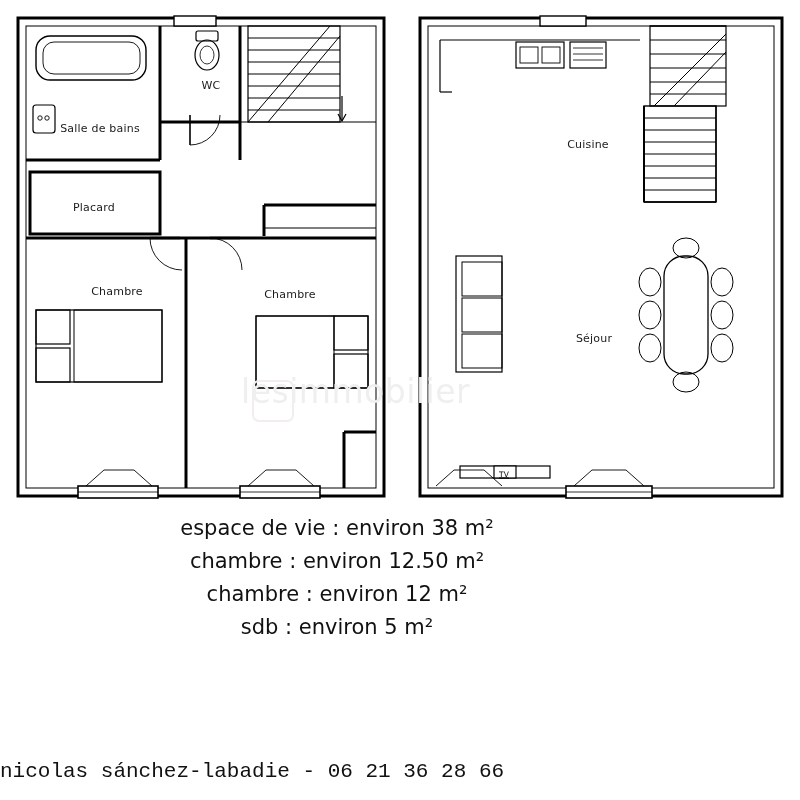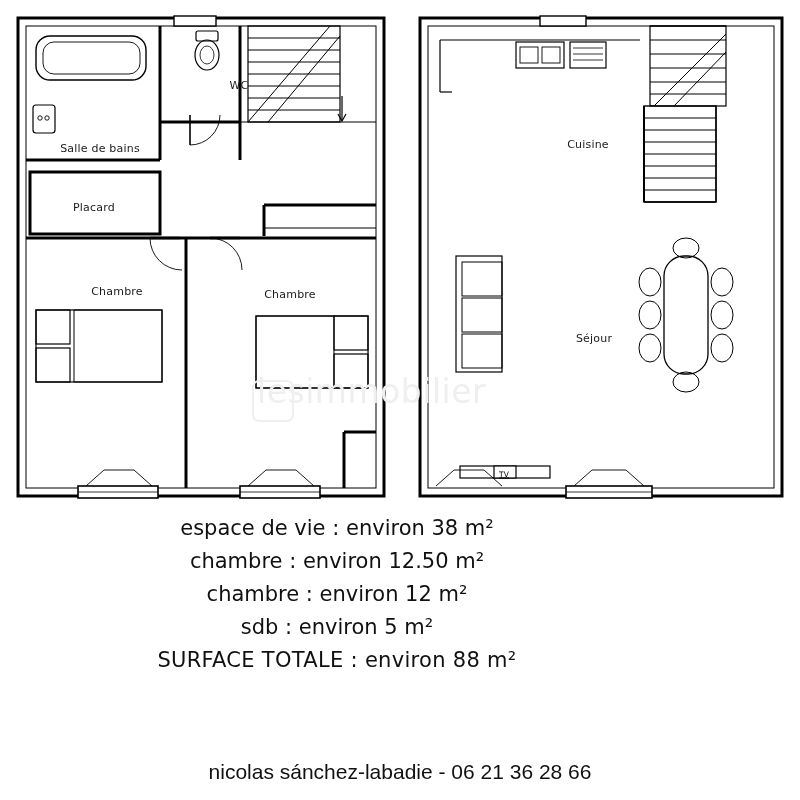--- a/index.html
+++ b/index.html
@@ -52,28 +52,28 @@
     white-space: nowrap;
   }
   .legend-line.caps {
     letter-spacing: 0.3px;
   }
   #contact {
     position: absolute;
     left: 0;
     top: 760px;
     width: 800px;
-    text-align: center;
-    font-family: Liberation Sans, sans-serif;
+    text-align: left;
+    font-family: Liberation Mono, monospace;
     font-size: 21px;
     color: #111111;
   }
   .watermark {
     position: absolute;
-    left: 257px;
+    left: 241px;
     top: 372px;
     font-family: "DejaVu Sans", sans-serif;
     font-size: 33px;
     color: #efefef;
     letter-spacing: 0.5px;
     pointer-events: none;
   }
   .wm-badge {
     position: absolute;
     left: 252px;
@@ -235,31 +235,30 @@
       <path d="M 574 486 L 592 470 L 626 470 L 644 486" stroke-width="0.9"></path>
       <path d="M 436 486 L 454 470 L 484 470 L 502 486" stroke-width="0.9"></path>
     </g>
   </g>
 </svg>
 
 <div class="wm-badge"></div>
 <div class="watermark">lesimmobilier</div>
 
 <div id="room-labels">
-    <div class="room-label" style="left: 100px; top: 148px;">Salle de bains</div>
-    <div class="room-label" style="left: 211px; top: 85px; margin-left: 28px;">WC</div>
+    <div class="room-label" style="left: 100px; top: 128px;">Salle de bains</div>
+    <div class="room-label" style="left: 211px; top: 85px;">WC</div>
     <div class="room-label" style="left: 94px; top: 207px;">Placard</div>
     <div class="room-label" style="left: 117px; top: 291px;">Chambre</div>
     <div class="room-label" style="left: 290px; top: 294px;">Chambre</div>
     <div class="room-label" style="left: 548px; top: 144px; margin-left: 40px;">Cuisine</div>
     <div class="room-label" style="left: 594px; top: 318px; margin-top: 20px;">Séjour</div>
     <div class="tv-label" style="left: 504px; top: 474px; text-decoration: underline;">TV</div>
   </div>
 
 <div id="legend">
     <div class="legend-line">espace de vie : environ 38 m²</div>
     <div class="legend-line">chambre : environ 12.50 m²</div>
     <div class="legend-line">chambre : environ 12 m²</div>
     <div class="legend-line">sdb : environ 5 m²</div>
-    <div class="legend-line caps">SURFACE TOTALE : environ 88 m²</div>
   </div>
 
 <div id="contact">nicolas sánchez-labadie - 06 21 36 28 66</div>
 
 </body></html>

